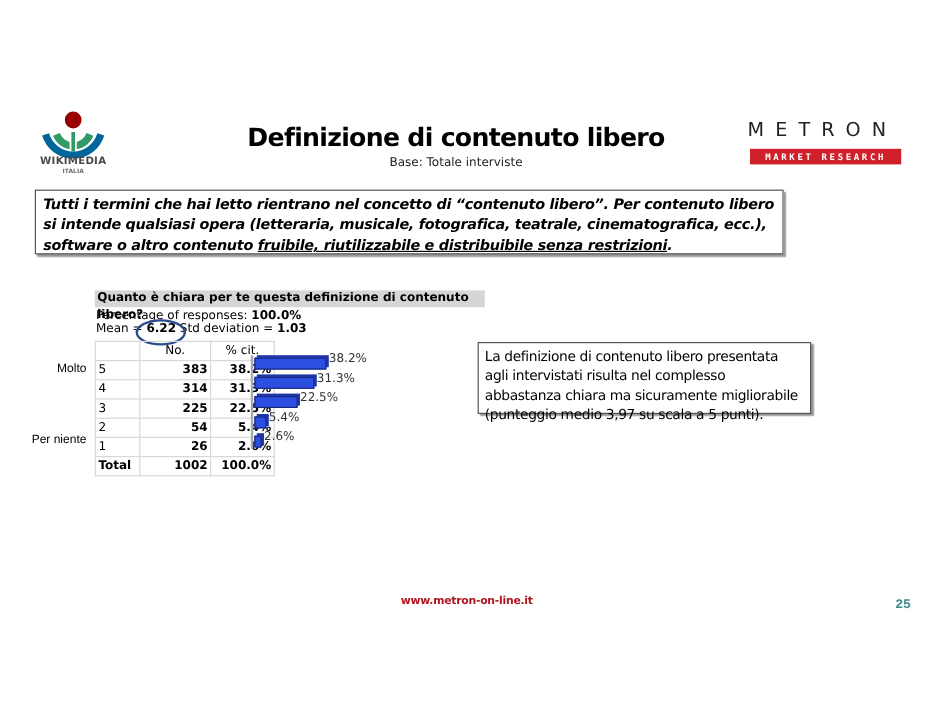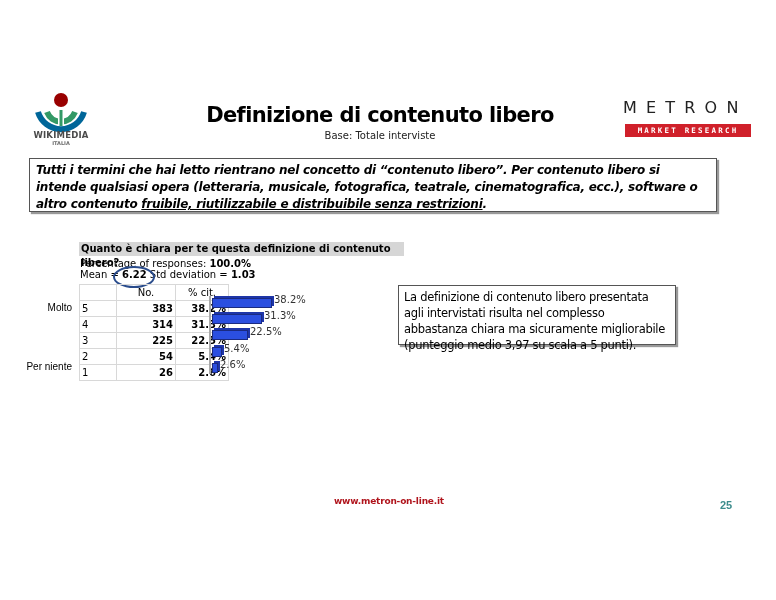--- a/index.html
+++ b/index.html
@@ -16,21 +16,21 @@
 
   
   #title { left: 170px; top: 103px; width: 420px; text-align: center; font-family: "DejaVu Sans", sans-serif; font-weight: bold; font-size: 21px; letter-spacing: -0.6px; }
   #subtitle { left: 170px; top: 130px; width: 420px; text-align: center; font-family: "DejaVu Sans", sans-serif; font-size: 10px; color: #222; }
 
   
   #metron-word { left: 623px; top: 98px; width: 132px; font-family: "DejaVu Sans", sans-serif; font-size: 16px; letter-spacing: 9.2px; color: #222; font-weight: normal; }
   #metron-bar { left: 625px; top: 124px; width: 126px; height: 13px; background: #d0202a; color: #fff; font-family: "DejaVu Sans Mono", monospace; font-weight: bold; font-size: 7.5px; letter-spacing: 2.2px; text-align: center; line-height: 13px; }
 
   
-  #def-box { left: 29px; top: 158px; width: 688px; height: 54px; border: 1px solid #555; box-shadow: 2px 2px 1px #999; padding: 3px 6px; box-sizing: border-box; font-family: "DejaVu Sans", sans-serif; font-style: italic; font-weight: bold; font-size: 12px; line-height: 17px; letter-spacing: -0.25px; }
+  #def-box { left: 29px; top: 158px; width: 624px; height: 54px; border: 1px solid #555; box-shadow: 2px 2px 1px #999; padding: 3px 6px; box-sizing: border-box; font-family: "DejaVu Sans", sans-serif; font-style: italic; font-weight: bold; font-size: 12px; line-height: 17px; letter-spacing: -0.25px; }
   #def-box u { text-decoration: underline; }
 
   
   #q-header { left: 79px; top: 242px; width: 325px; height: 14px; background: #d6d6d6; font-family: "DejaVu Sans", sans-serif; font-weight: bold; font-size: 10px; line-height: 14px; padding-left: 2px; box-sizing: border-box; }
   #resp-line { left: 80px; top: 258px; font-family: "DejaVu Sans", sans-serif; font-size: 10px; }
   #mean-line { left: 80px; top: 269px; font-family: "DejaVu Sans", sans-serif; font-size: 10px; }
   #mean-circle { left: 113px; top: 266px; width: 38px; height: 18px; border: 2px solid #2a4c8c; border-radius: 50%; }
 
   
   #freq-table { left: 79px; top: 284px; border-collapse: collapse; font-family: "DejaVu Sans", sans-serif; font-size: 10px; }
@@ -50,21 +50,21 @@
   .bar-row { position: absolute; left: 0; height: 15px; }
   .bar { position: absolute; left: 2px; top: 4px; height: 8px; background: #2b4fe0; border: 1px solid #1a2a80; box-shadow: 2px -2px 0 #1e35a8; }
   .bar-label { position: absolute; top: 0; font-family: "DejaVu Sans", sans-serif; font-size: 10px; color: #333; }
   #bar-axis { left: 209px; top: 296px; width: 2px; height: 78px; background: #aaa; }
 
   
   #comment-box { left: 398px; top: 285px; width: 278px; height: 60px; border: 1px solid #555; box-shadow: 2px 2px 1px #999; padding: 3px 5px; box-sizing: border-box; font-family: "DejaVu Sans", sans-serif; font-size: 11.5px; line-height: 16px; letter-spacing: -0.3px; }
 
   
   #footer-url { left: 334px; top: 496px; font-family: "DejaVu Sans", sans-serif; font-weight: bold; font-size: 9px; color: #b0141c; letter-spacing: -0.2px; }
-  #page-num { left: 720px; top: 499px; font-family: Liberation Sans, sans-serif; font-weight: bold; font-size: 11px; color: #3c8c8c; }
+  #page-num { left: 746px; top: 499px; font-family: Liberation Mono, monospace; font-weight: bold; font-size: 11px; color: #3c8c8c; }
 </style>
 </head>
 <body>
 
 <svg id="wm-logo" class="abs" viewBox="0 0 62 62">
   <circle cx="31" cy="12" r="7" fill="#990000"></circle>
   <path d="M8 18 A24 24 0 0 0 54 18" fill="none" stroke="#006699" stroke-width="6" transform="translate(0,6)"></path>
   <path d="M17 20 A15 15 0 0 0 45 20" fill="none" stroke="#339966" stroke-width="6" transform="translate(0,4)"></path>
   <rect x="28" y="20" width="6" height="18" fill="#ffffff"></rect>
   <path d="M31 22 L31 38" stroke="#339966" stroke-width="3"></path>
@@ -113,20 +113,25 @@
   <tr>
     <td class="c0">2</td>
     <td class="c1">54</td>
     <td class="c2">5.4%</td>
   </tr>
   <tr>
     <td class="c0">1</td>
     <td class="c1">26</td>
     <td class="c2">2.6%</td>
   </tr>
+  <tr class="tot">
+    <td class="c0">Total</td>
+    <td class="c1">1002</td>
+    <td class="c2">100.0%</td>
+  </tr>
 </tbody>
   </table>
 
 <div id="bar-axis" class="abs"></div>
 <div id="bars" class="abs">
   <div class="bar-row" style="top:0px">
     <div class="bar" style="width: 58px; background: rgb(43, 79, 224);"></div>
     <span class="bar-label" style="left: 64px;">38.2%</span>
   </div>
   <div class="bar-row" style="top:16px">

